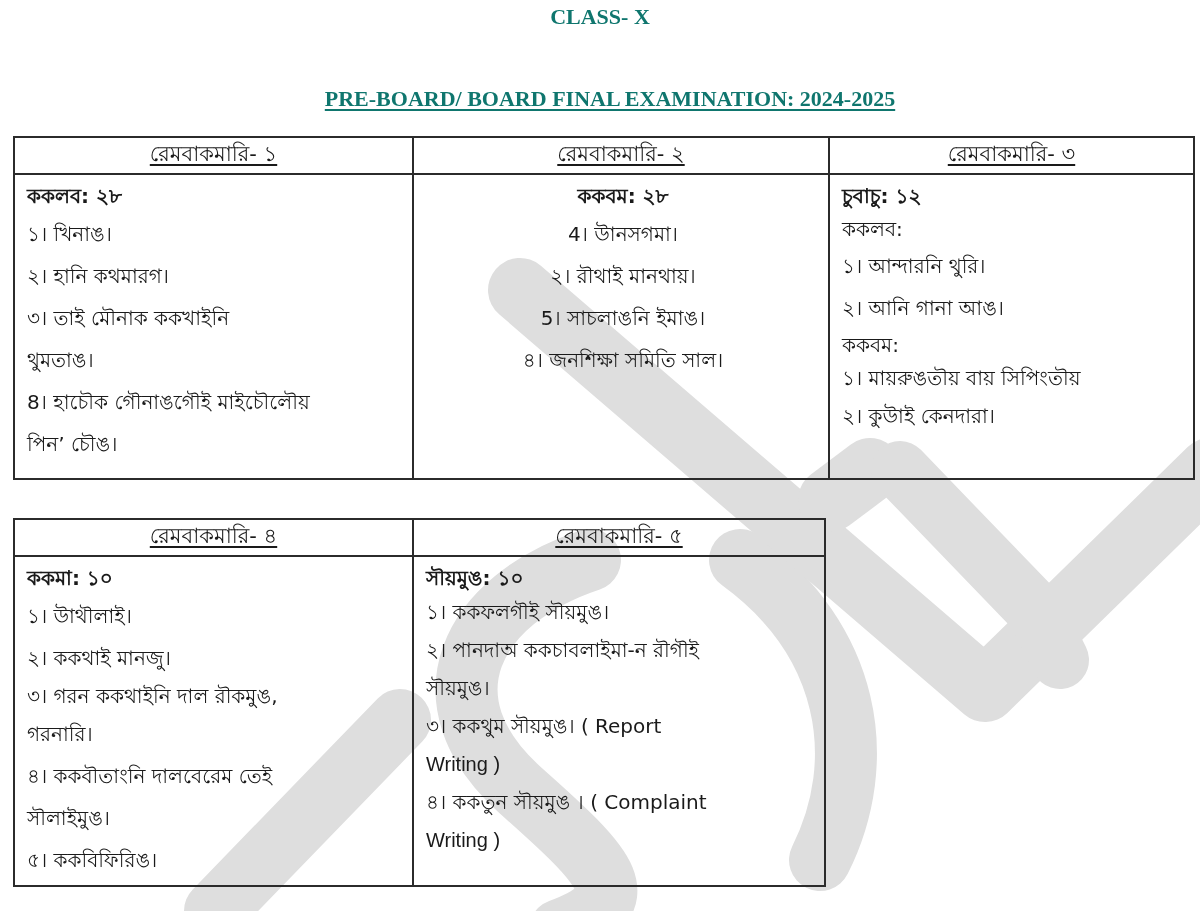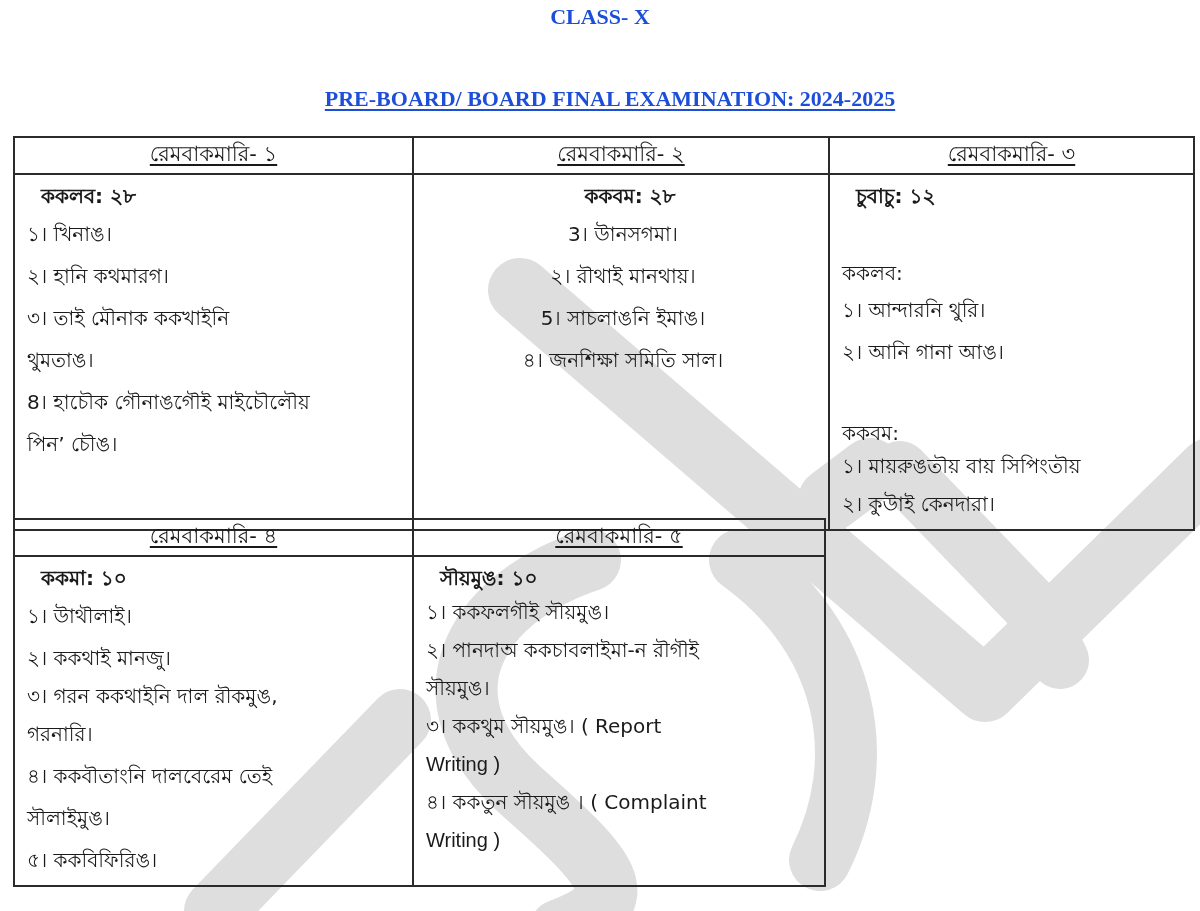--- a/index.html
+++ b/index.html
@@ -2,31 +2,31 @@
 <html><head>
 <meta charset="utf-8">
 <style>
   html, body { margin: 0; padding: 0; }
   body {
     width: 1200px; height: 911px; background: #ffffff; position: relative; overflow: hidden;
     font-family: "DejaVu Sans", "Liberation Sans", sans-serif; color: #1a1a1a;
   }
   .watermark { position: absolute; left: 0; top: 0; width: 1200px; height: 911px; z-index: 0; pointer-events: none; }
   .page { position: absolute; left: 0; top: 0; width: 1200px; height: 911px; z-index: 1; }
-  .hdr { position: absolute; left: 0; width: 1200px; text-align: center; font-family: "Liberation Serif", "DejaVu Serif", serif; font-weight: bold; color: #1d4ed8; }
+  .hdr { position: absolute; left: 0; width: 1200px; text-align: center; font-family: "Liberation Serif", "DejaVu Serif", serif; font-weight: bold; color: #0f766e; }
   .hdr.l1 { top: 4px; font-size: 22px; }
   .hdr.l2 { top: 42px; font-size: 22px; }
   .hdr.l3 { top: 86px; font-size: 22px; text-decoration: underline; text-underline-offset: 3px; left: 10px; }
   table.syl { position: absolute; border-collapse: collapse; }
   table.syl td, table.syl th { border: 2px solid #2b2b2b; vertical-align: top; padding: 0; }
   table.syl th { height: 34px; font-weight: normal; text-align: center; vertical-align: middle; font-size: 21px; }
   th .unit { text-decoration: underline; text-underline-offset: 3px; }
   .cell { padding: 4px 8px 4px 12px; font-size: 20px; line-height: 42px; }
-  .cell .marks { font-weight: bold; line-height: 34px; margin-left: 14px; }
-  .cell .sub { line-height: 32px; margin-top: 44px; }
+  .cell .marks { font-weight: bold; line-height: 34px; }
+  .cell .sub { line-height: 32px; }
   .cell .it { line-height: 42px; }
   .cell .it.tight { line-height: 34px; }
   #t1 { left: 13px; top: 136px; width: 1182px; height: 344px; }
   #t1 th.c1, #t1 td.c1 { width: 397px; }
   #t1 th.c2, #t1 td.c2 { width: 414px; text-align: center; }
   #t2 { left: 13px; top: 518px; width: 813px; height: 304px; }
   #t2 th.c1, #t2 td.c1 { width: 397px; }
   .lat { font-family: "Liberation Sans", sans-serif; }
 </style>
 </head>
@@ -65,21 +65,21 @@
           <div class="it">২।  হানি  কথমারগ।</div>
           <div class="it">৩।  তাই  মৌনাক  ককখাইনি</div>
           <div class="it">থুমতাঙ।</div>
           <div class="it">8।  হাচৌক  গৌনাঙগৌই  মাইচৌলৌয়</div>
           <div class="it">পিন’  চৌঙ।</div>
         </div>
       </td>
       <td class="c2">
         <div class="cell">
           <div class="marks">ককবম: ২৮</div>
-          <div class="it">3।  উানসগমা।</div>
+          <div class="it">4।  উানসগমা।</div>
           <div class="it">২।  রৗথাই  মানথায়।</div>
           <div class="it">5।  সাচলাঙনি  ইমাঙ।</div>
           <div class="it">৪। জনশিক্ষা  সমিতি  সাল।</div>
         </div>
       </td>
       <td class="c3">
         <div class="cell">
           <div class="marks">চুবাচু: ১২</div>
           <div class="sub">ককলব:</div>
           <div class="it">১।  আন্দারনি  থুরি।</div>

